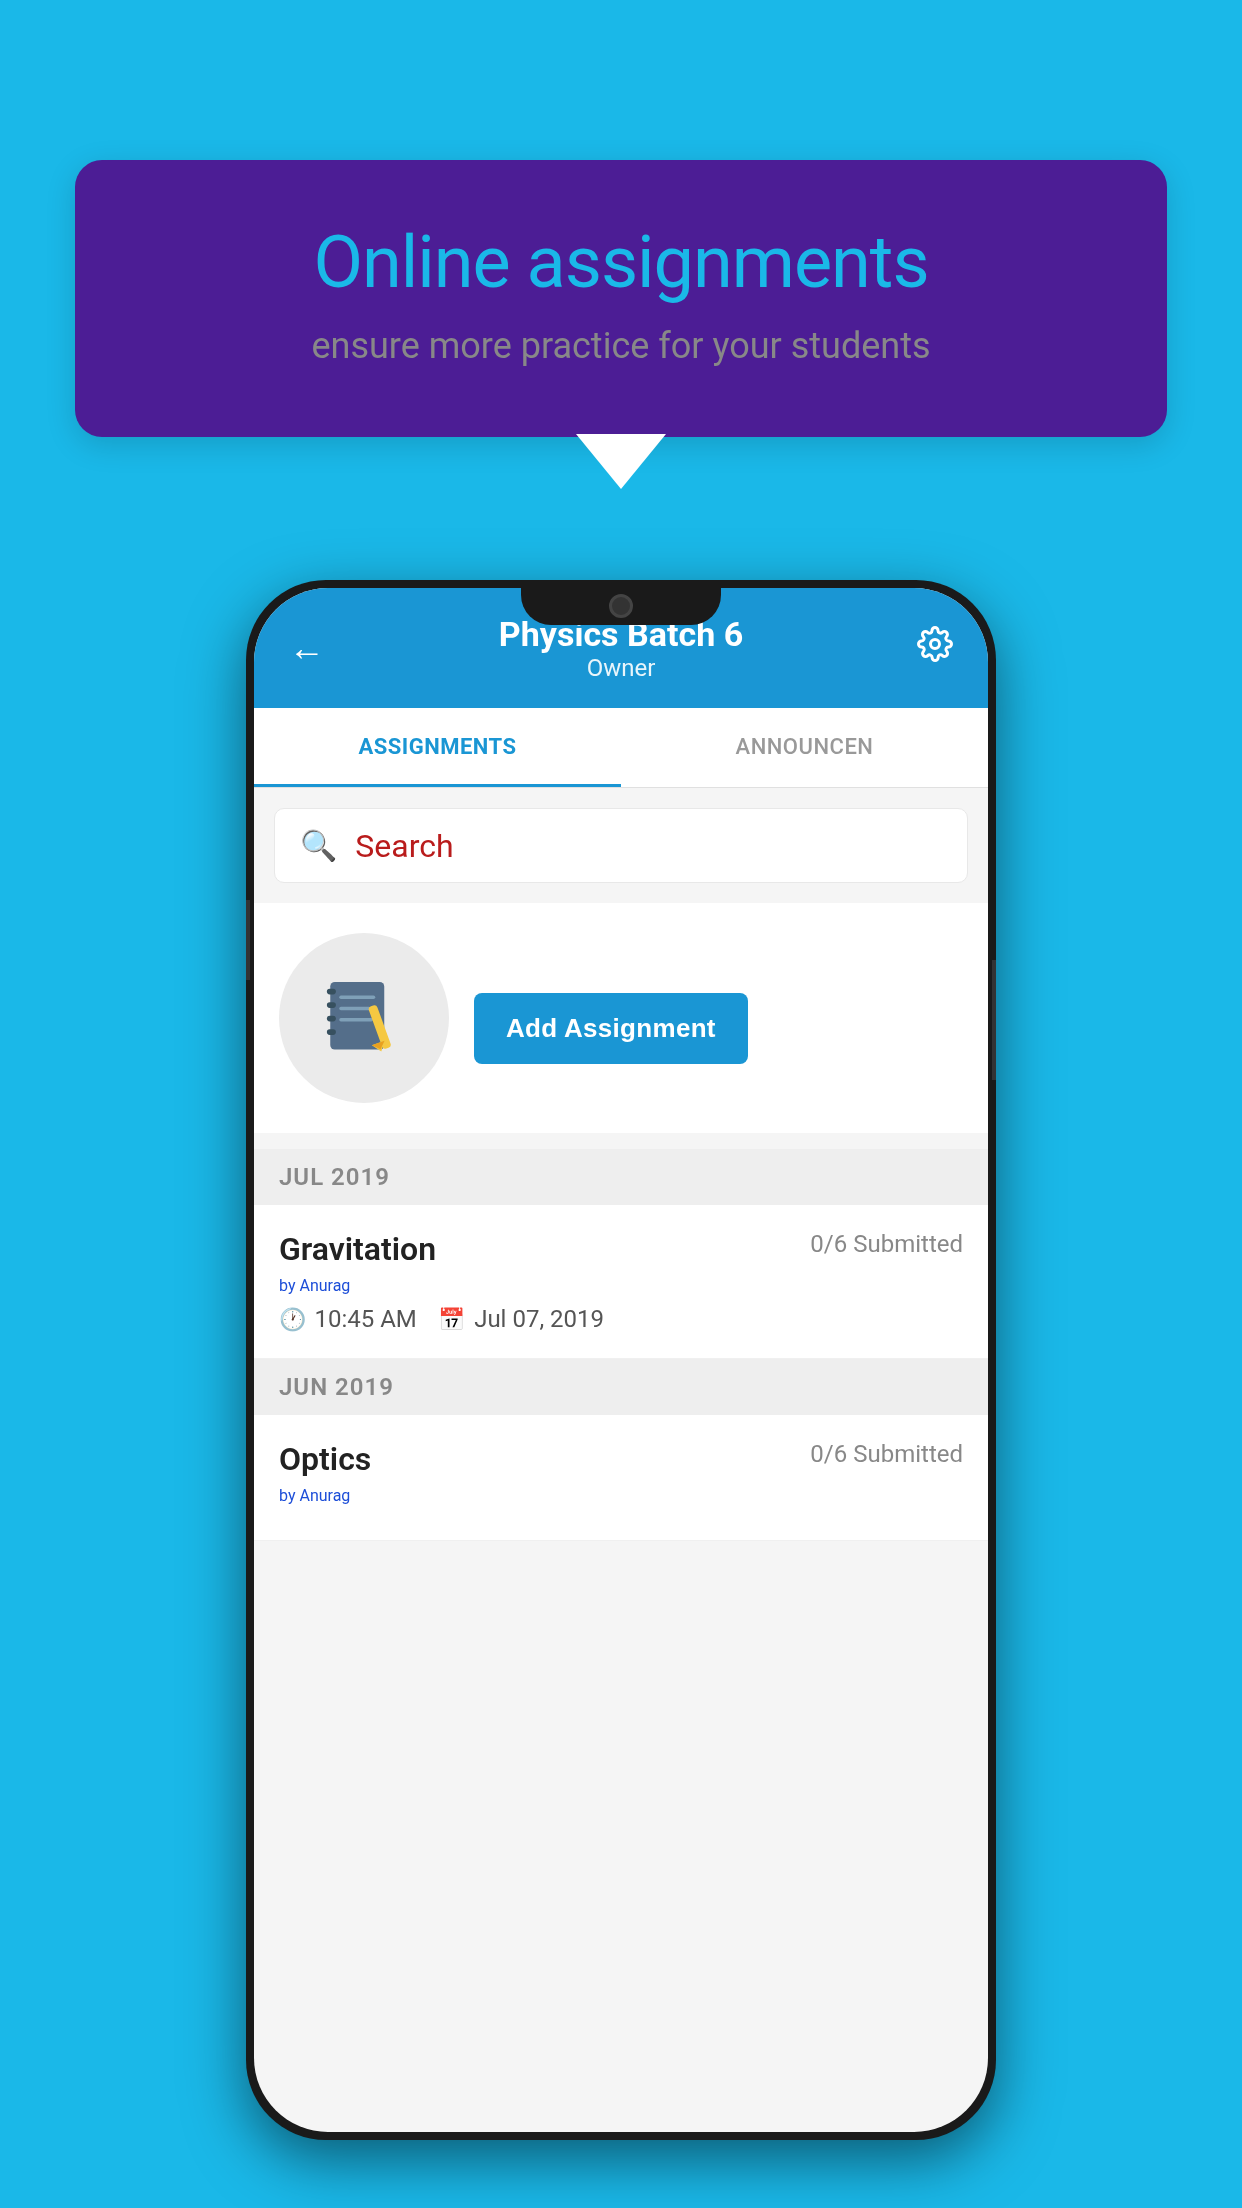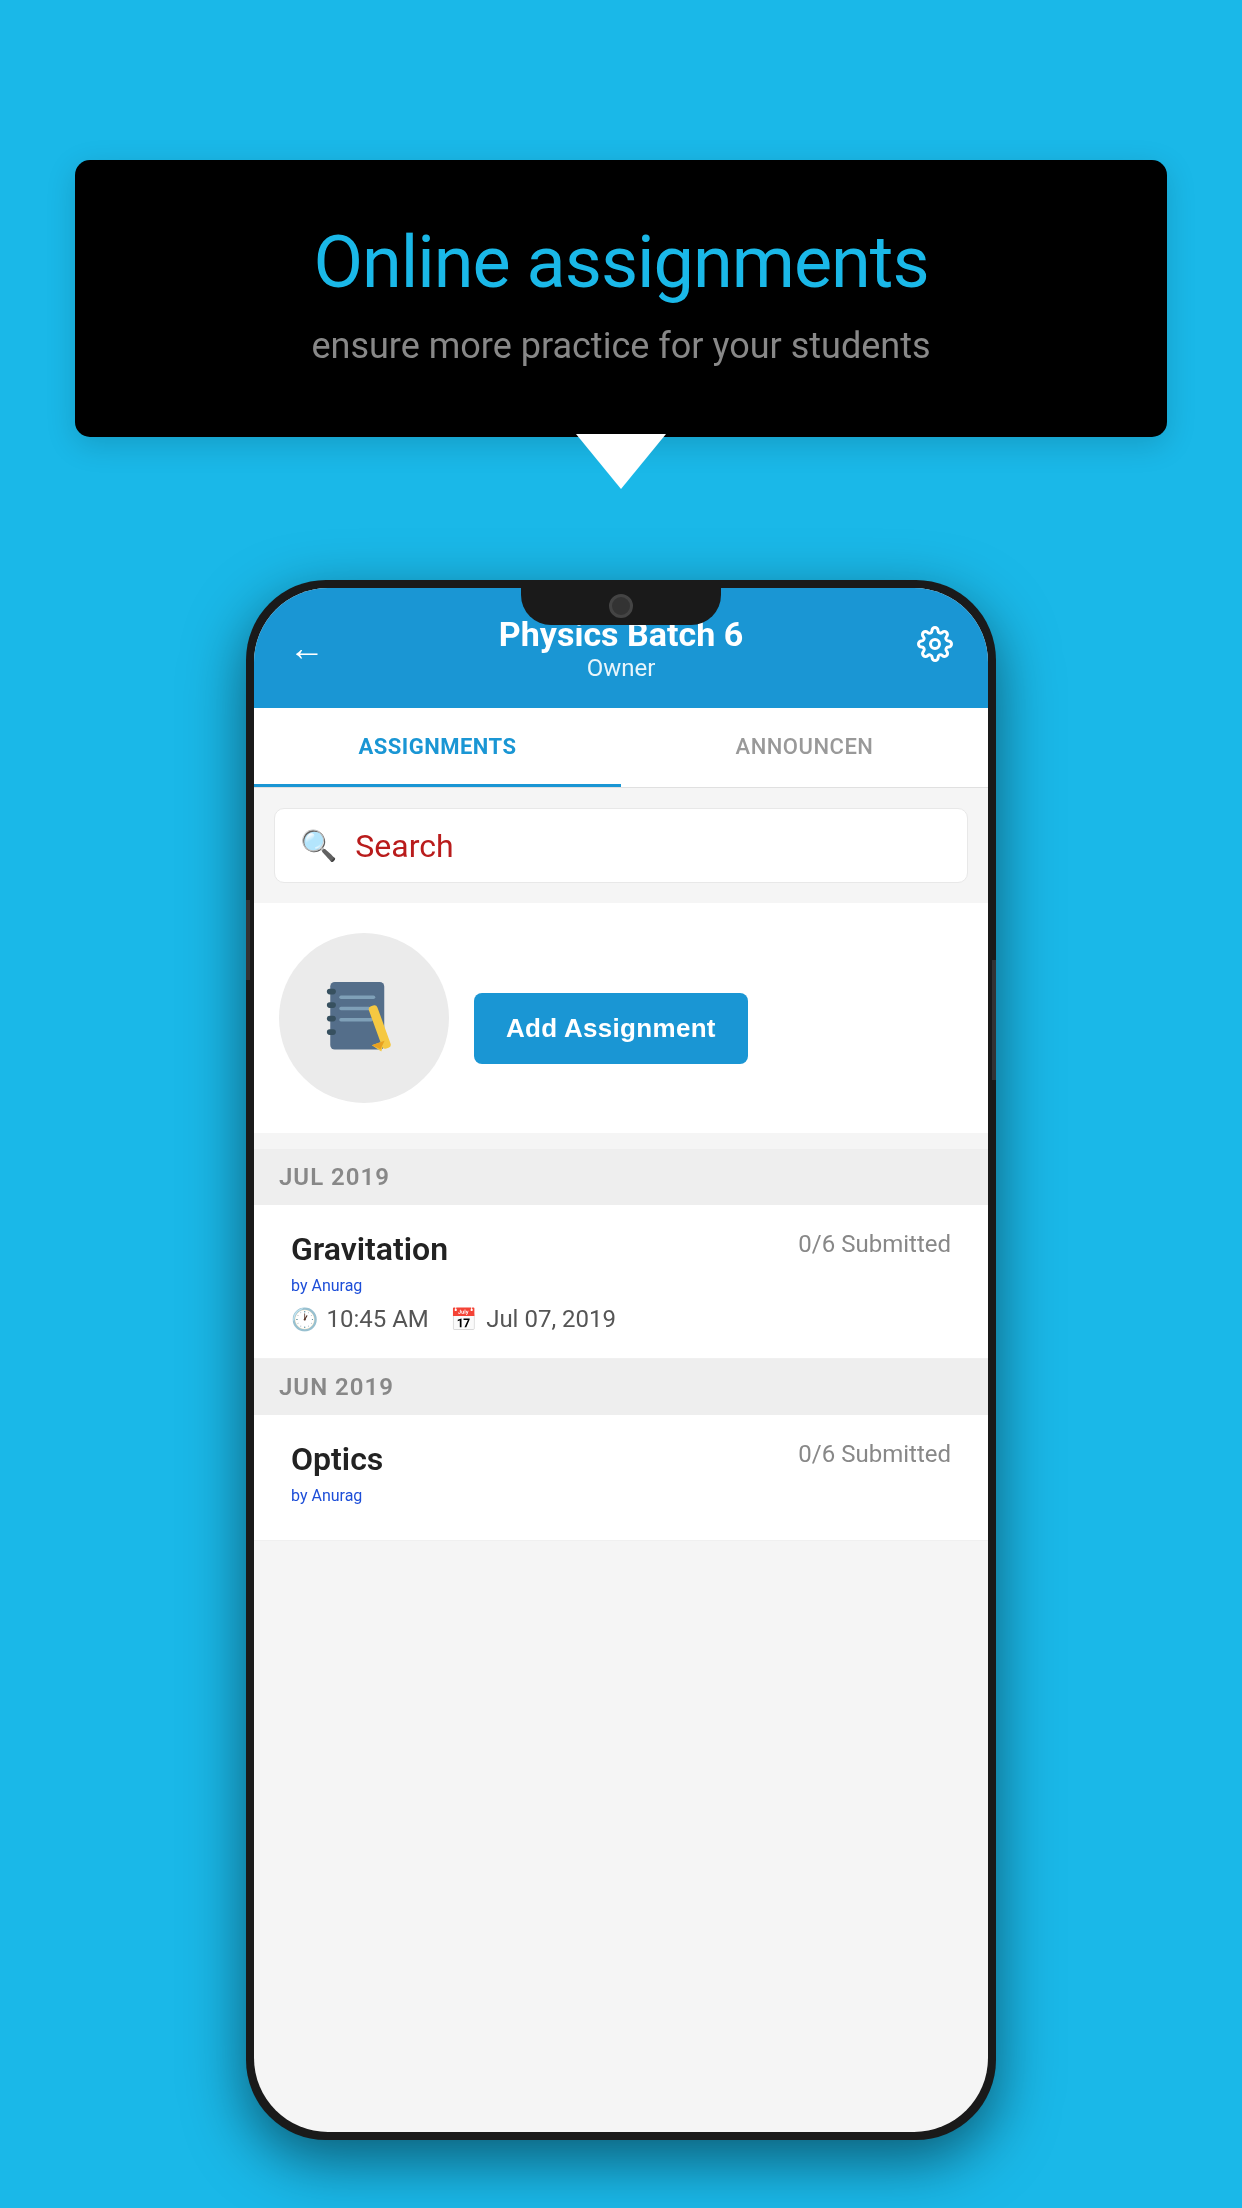--- a/index.html
+++ b/index.html
@@ -12,22 +12,22 @@
       position: relative;
       overflow: hidden;
     }
 
     
     .speech-bubble {
       position: absolute;
       top: 160px;
       left: 75px;
       right: 75px;
-      background: #000000;
-      border-radius: 15px;
+      background: #4c1d95;
+      border-radius: 27px;
       padding: 60px 70px 70px;
       box-shadow: 0 8px 30px rgba(0,0,0,0.15);
     }
 
     .speech-bubble::after {
       content: '';
       position: absolute;
       bottom: -52px;
       left: 50%;
       transform: translateX(-50%);
@@ -278,21 +278,21 @@
       padding: 14px 25px;
       font-size: 24px;
       color: #888;
       font-weight: 600;
       letter-spacing: 1px;
     }
 
     
     .assignment-item {
       background: white;
-      padding: 25px 37px;
+      padding: 25px 25px;
       border-bottom: 1px solid #f0f0f0;
     }
 
     .assignment-row1 {
       display: flex;
       justify-content: space-between;
       align-items: flex-start;
       margin-bottom: 8px;
     }
 

